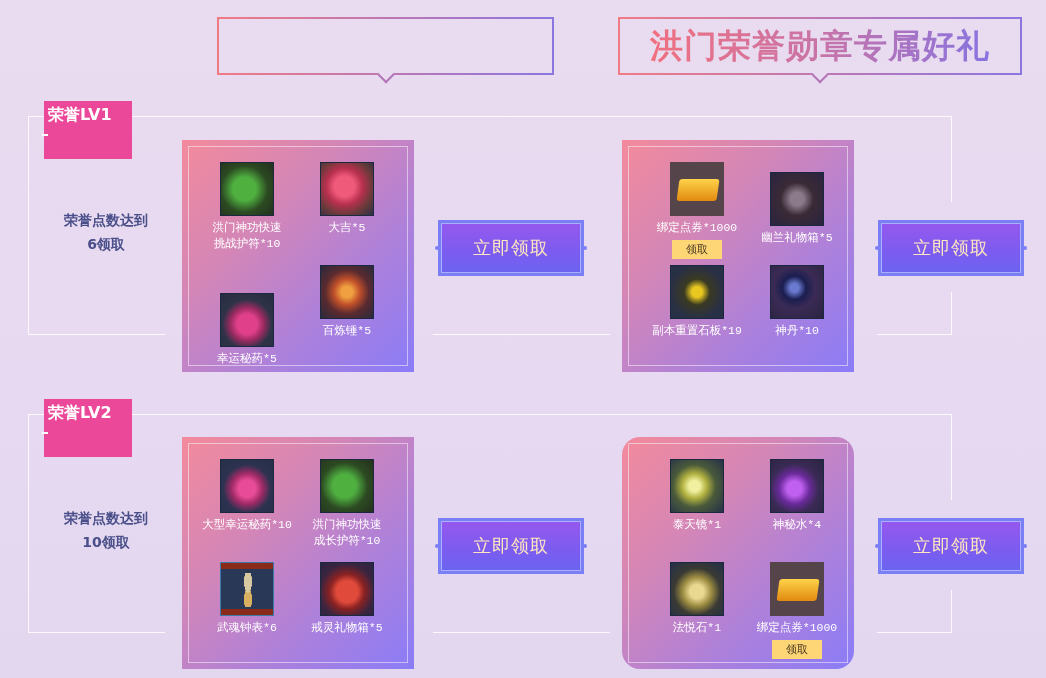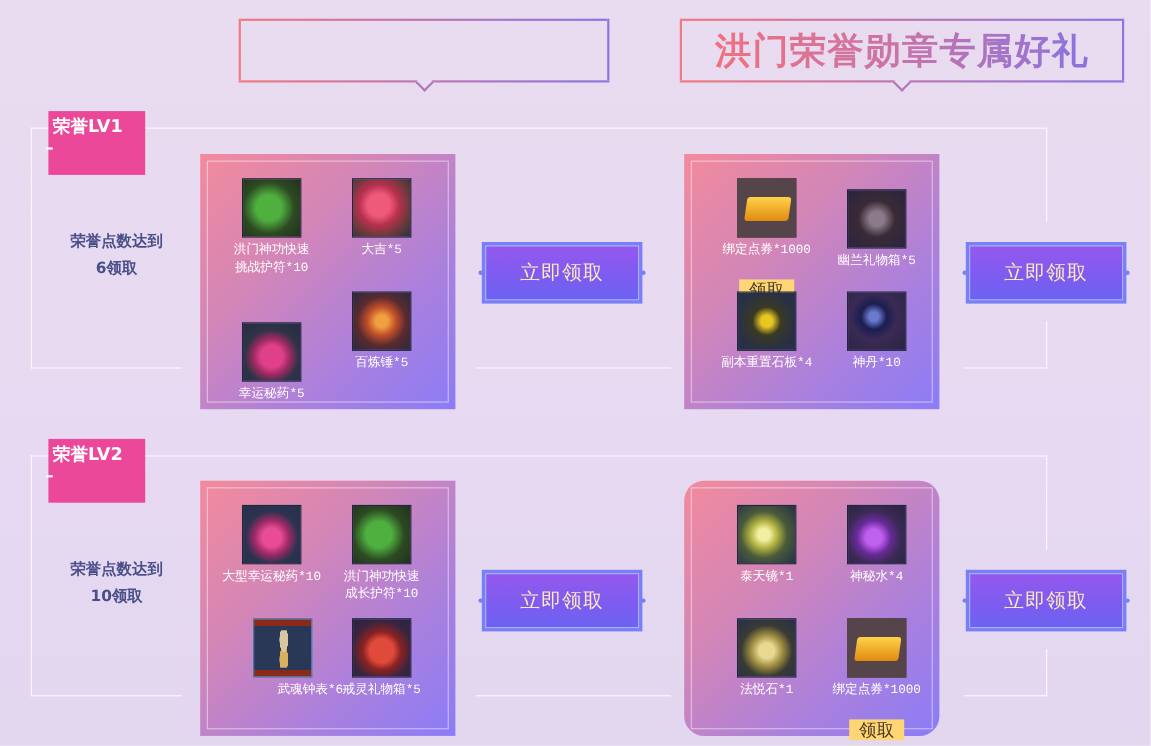--- a/index.html
+++ b/index.html
@@ -92,25 +92,25 @@
     display: block;
     margin-top: 4px;
     color: #fff;
     font-size: 11.5px;
     line-height: 16px;
     font-family: Liberation Mono, monospace;
     white-space: pre-line;
   }
   .claim-badge {
     display: inline-block;
-    margin-top: 18px;
+    margin-top: 4px;
     width: 50px; height: 19px;
     background: #fed676;
     color: #4b3a20;
-    font-size: 16px;
+    font-size: 11px;
     line-height: 19px;
     text-align: center;
     font-family: "DejaVu Sans", sans-serif;
     cursor: pointer;
   }
   .claim-btn {
     position: absolute;
     width: 146px; height: 56px;
     background: #7a7ff5;
     padding: 3px;
@@ -201,21 +201,21 @@
     </span>
     <span class="item-name">绑定点券*1000</span>
     <span class="claim-badge">领取</span>
   </div>
   <div class="item" style="left:120px; top:22px;margin-top:10px;">
     <span class="item-icon" style="background:radial-gradient(circle at 50% 50%, #8a7a8a 0 18%, #3a2a36 45%, #2a2440 100%);"></span>
     <span class="item-name">幽兰礼物箱*5</span>
   </div>
   <div class="item" style="left:20px; top:125px;">
     <span class="item-icon" style="background:radial-gradient(circle at 50% 50%, #e8c820 0 14%, #3a3a22 35%, #2a3044 70%, #243048 100%);"></span>
-    <span class="item-name">副本重置石板*4</span>
+    <span class="item-name">副本重置石板*19</span>
   </div>
   <div class="item" style="left:120px; top:125px;">
     <span class="item-icon" style="background:radial-gradient(circle at 45% 42%, #6a7ad0 0 10%, #1a1e50 28%, #3a2a55 50%, #2a2440 100%);"></span>
     <span class="item-name">神丹*10</span>
   </div>
 </div>
 
 <div class="claim-btn" style="left:878px; top:220px;">
   <span class="btn-dot l"></span>
   <span class="btn-dot r"></span>
@@ -246,21 +246,21 @@
   <div class="gift-box-inner"></div>
   <div class="item" style="left:10px; top:22px;">
     <span class="item-icon" style="background:radial-gradient(circle at 50% 55%, #e84c98 0 22%, #a02a66 40%, #2c3250 62%, #263048 100%);"></span>
     <span class="item-name">大型幸运秘药*10</span>
   </div>
   <div class="item" style="left:110px; top:22px;">
     <span class="item-icon" style="background:radial-gradient(circle at 45% 50%, #4fb040 0 30%, #2c4a22 60%, #23301d 100%);"></span>
     <span class="item-name">洪门神功快速
 成长护符*10</span>
   </div>
-  <div class="item" style="left:20px; top:125px;text-align:right;">
+  <div class="item" style="left:10px; top:125px;">
     <span class="item-icon" style="background:linear-gradient(180deg, #8a2a1a 0 12%, #2a3858 12% 88%, #8a2a1a 88%); border-color:#3a7aa8;">
       <span style="position:absolute; left:18px; top:10px; width:18px; height:34px; background:radial-gradient(ellipse at 50% 25%, #d8c8a0 0 30%, transparent 32%), radial-gradient(ellipse at 50% 78%, #d8b060 0 30%, transparent 32%);"></span>
     </span>
     <span class="item-name">武魂钟表*6</span>
   </div>
   <div class="item" style="left:110px; top:125px;">
     <span class="item-icon" style="background:radial-gradient(circle at 50% 55%, #e04a3a 0 28%, #8a2222 45%, #3a2440 70%, #2a2440 100%);"></span>
     <span class="item-name">戒灵礼物箱*5</span>
   </div>
 </div>

